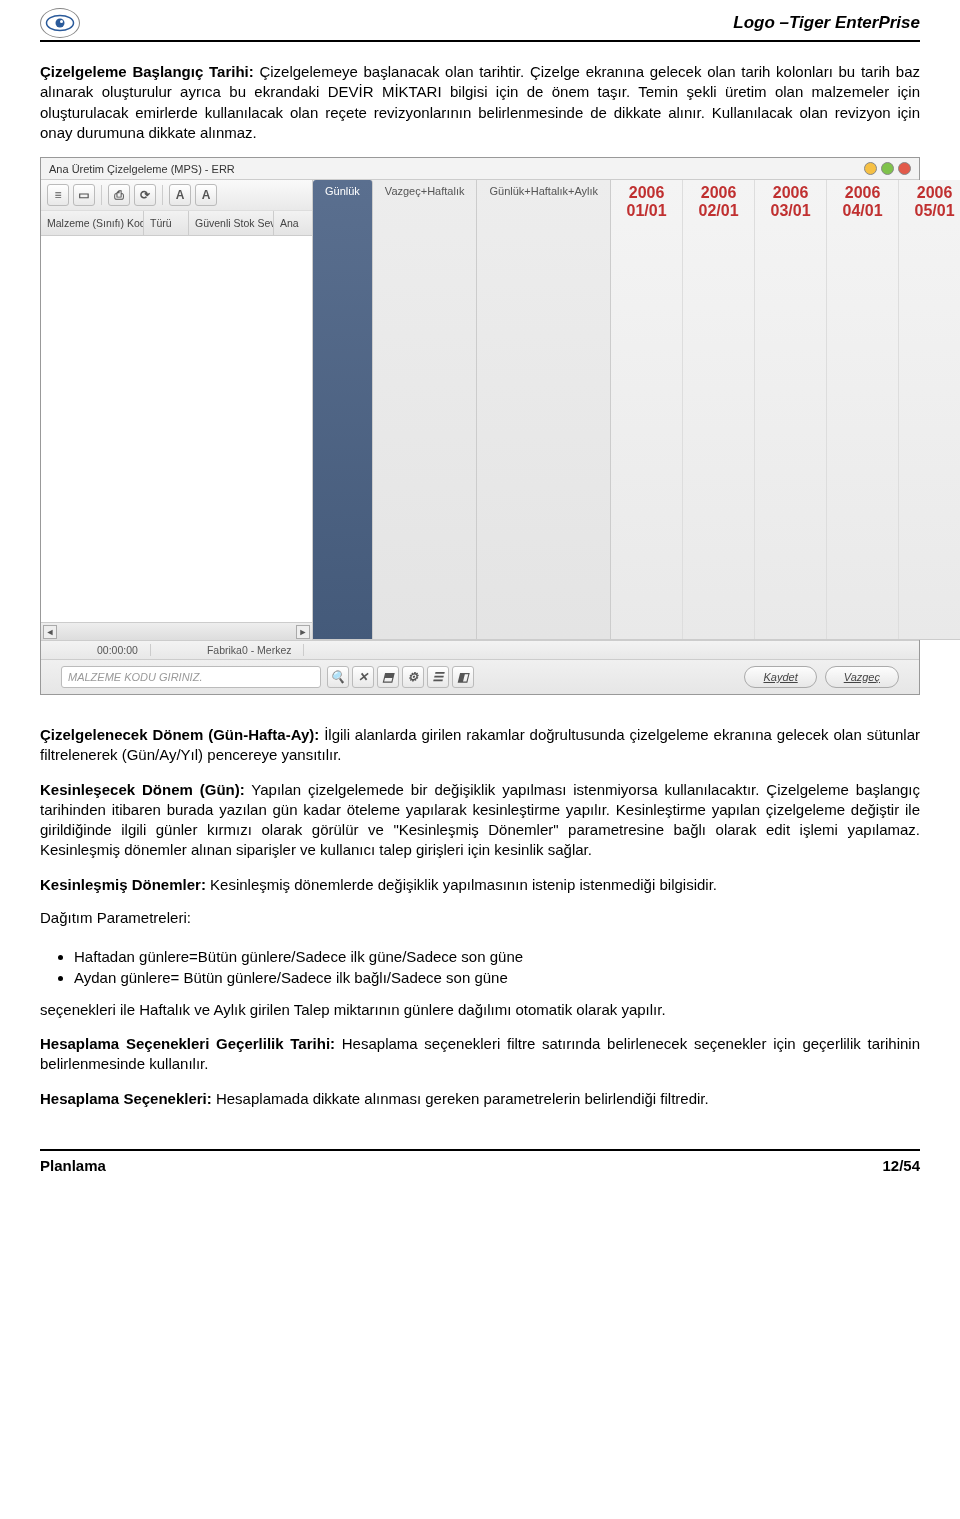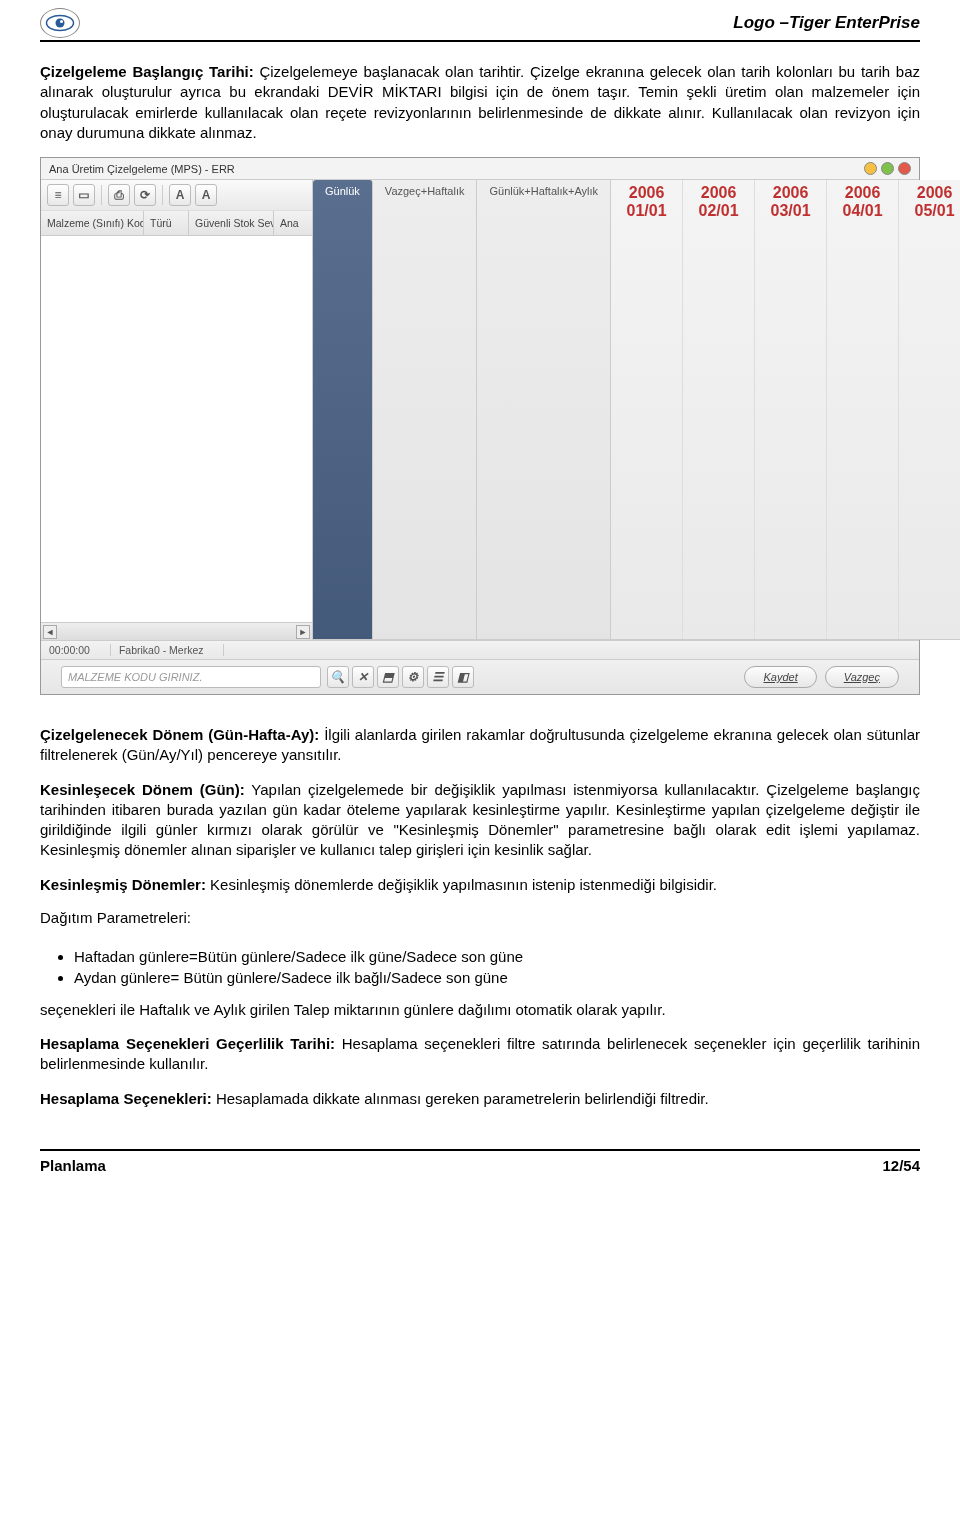--- a/index.html
+++ b/index.html
@@ -118,21 +118,21 @@
   }
   .sc-ar { width:14px;height:14px;border:1px solid #aaa;background:#eee;
     display:flex;align-items:center;justify-content:center;font-size:9px;color:#555;}
 
   .status-bar {
     display:flex; align-items:center; gap:8px;
     padding:3px 8px; border-top:1px solid #ccc;
     background: linear-gradient(#f3f3f3,#e8e8e8);
     font-size:10.5px; color:#555;
   }
-  .status-bar .cell { border-right:1px solid #ccc; padding-right:20px; }
+  .status-bar .cell { border-right:1px solid #ccc; padding-right:12px;margin-left:48px; }
 
   .bottom-bar {
     display:flex; align-items:flex-start; justify-content:space-between;
     padding:6px 20px; border-top:1px solid #ccc;
     background: linear-gradient(#f0f0f0,#e6e6e6);
     font-style: italic;
   }
   .search-box {
     flex:0 0 260px; height:22px; border:1px solid #bbb; border-radius:3px;
     background:#fff; padding:0 6px; font-size:11px; color:#999;

